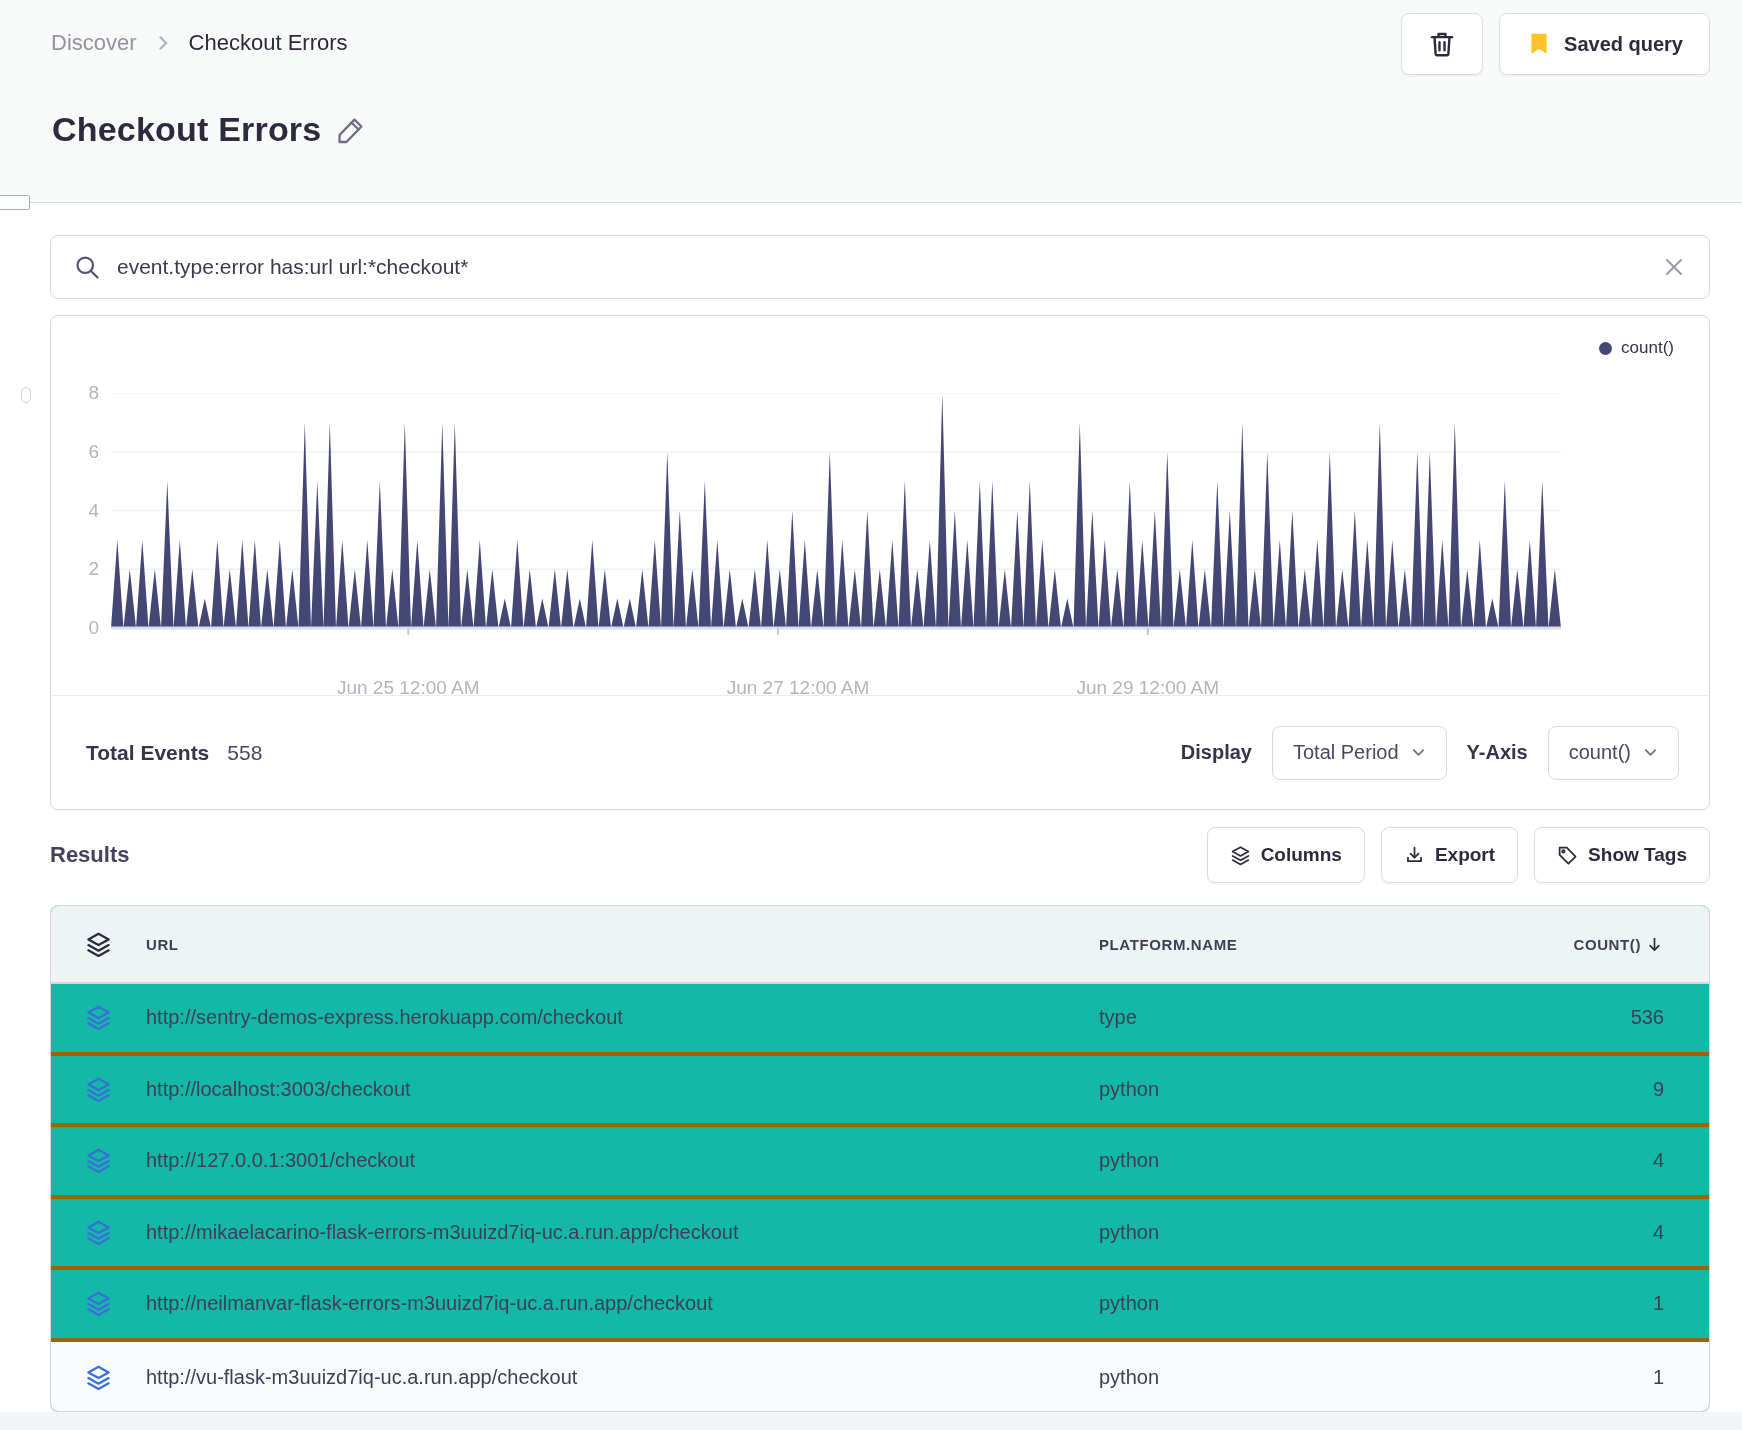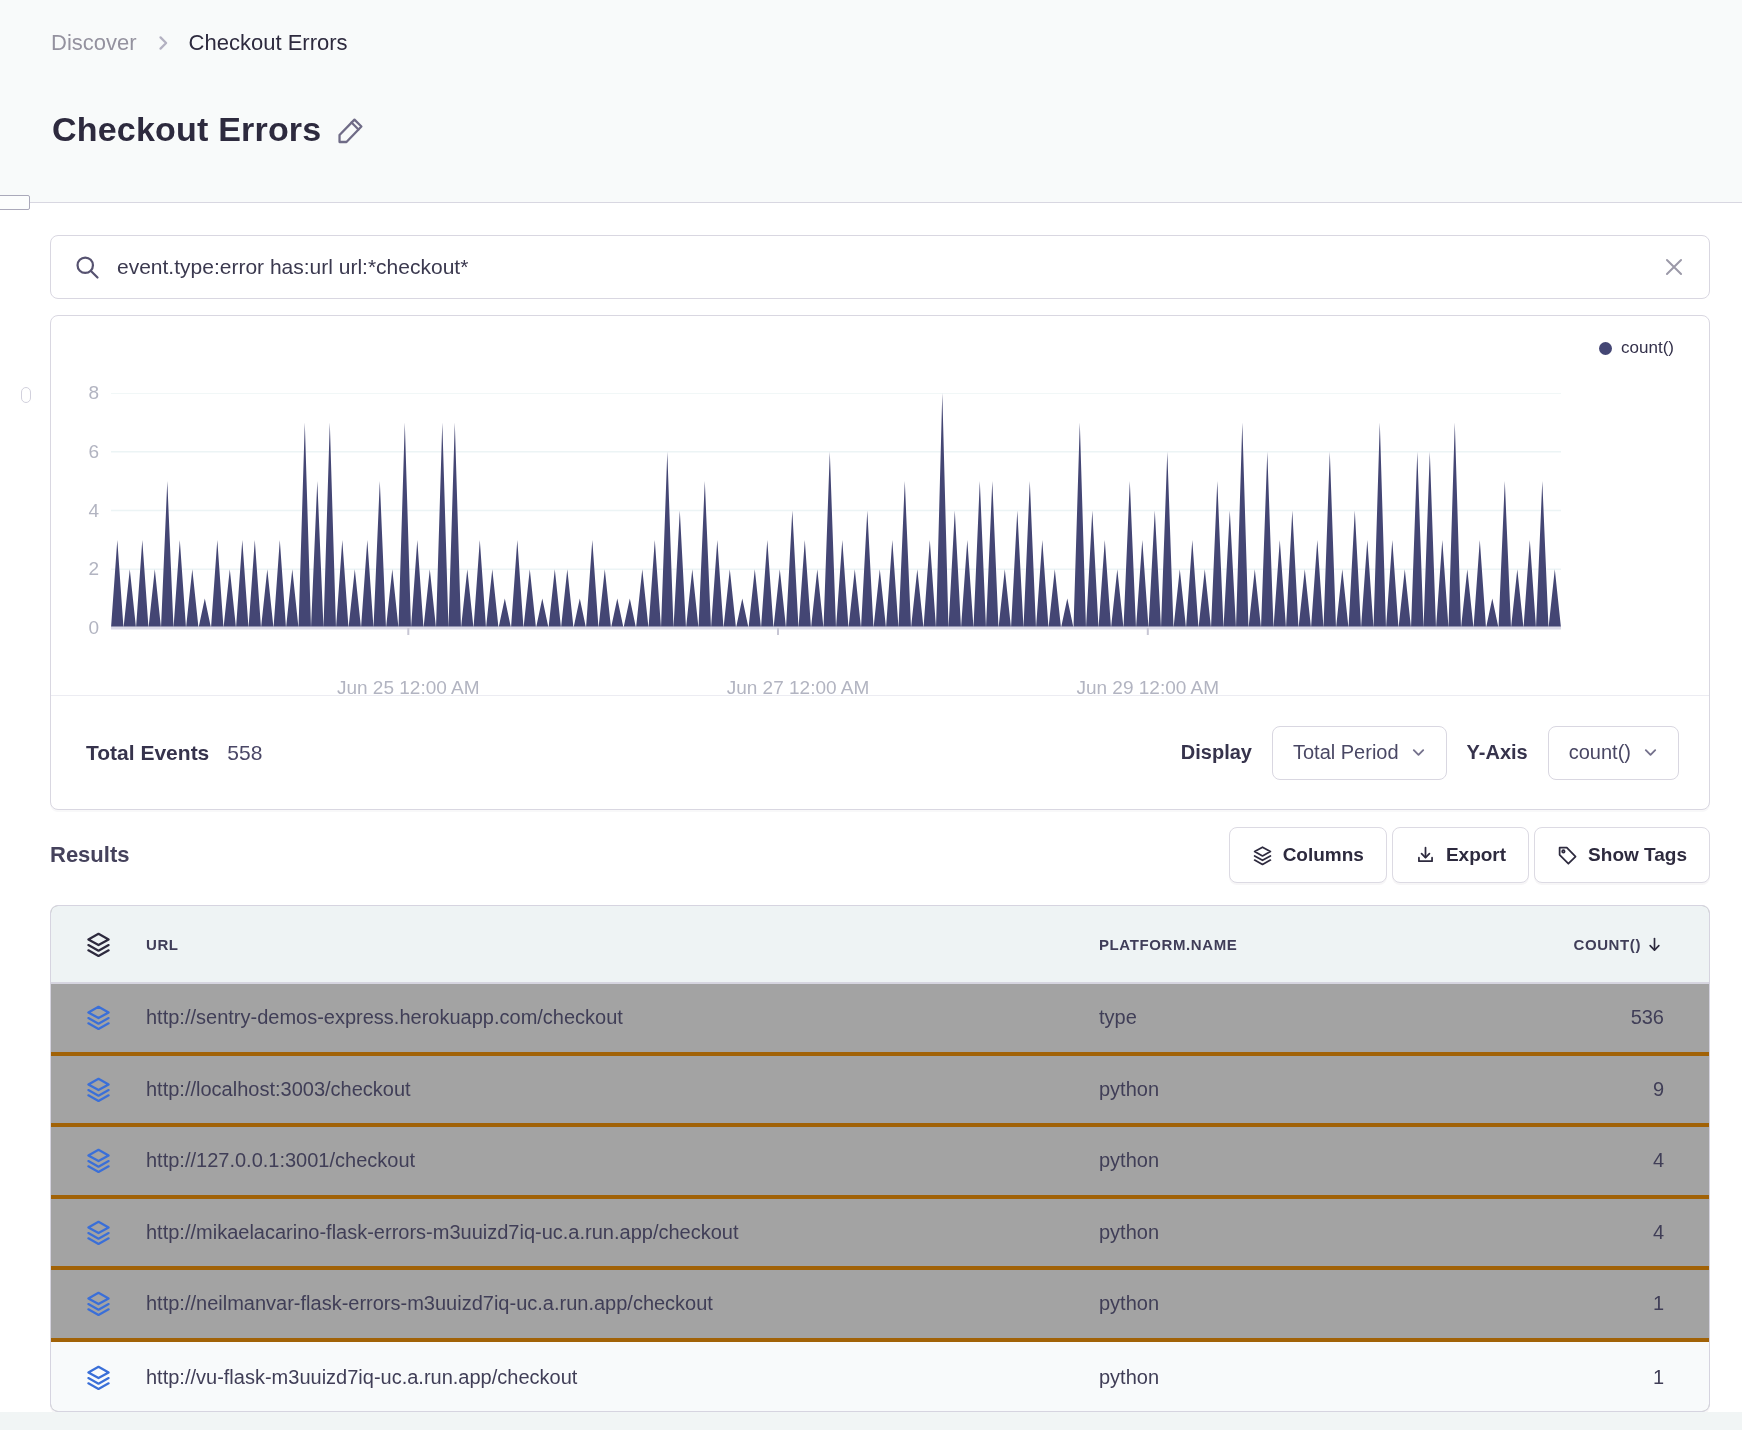--- a/index.html
+++ b/index.html
@@ -57,24 +57,24 @@
   .total-events .lbl{ font-weight:bold; color:#36334c; }
   .total-events .val{ color:#4a4766; }
   .footer-right{ margin-left:auto; display:flex; align-items:center; gap:20px; }
   .ctl-label{ font-size:20px; font-weight:bold; color:#36334c; }
   .dropdown{ height:54px; background:#fff; border:1px solid #d9d7e1; border-radius:8px; display:flex;
              align-items:center; gap:12px; padding:0 20px; font-size:20px; color:#494764; cursor:pointer; }
 
   
   .results-head{ position:absolute; top:827px; left:50px; right:32px; height:56px; display:flex; align-items:center; }
   .results-title{ font-size:22px; font-weight:bold; color:#45425c; }
-  .results-buttons{ margin-left:auto; display:flex; gap:5px;align-items:center; }
+  .results-buttons{ margin-left:auto; display:flex; gap:16px;align-items:center; }
   .btn-small{ height:56px; padding:0 22px; font-size:19px; gap:10px; }
 
-  .table-panel{ position:absolute; top:905px; left:50px; width:1660px; height:507px; background:#a3a3a3;
+  .table-panel{ position:absolute; top:905px; left:50px; width:1660px; height:507px; background:#14b8a6;
                 border:1px solid #d6d4e0; border-radius:8px; box-shadow:0 2px 0 rgba(43,34,51,0.04); overflow:hidden; }
   .thead{ height:78px; background:#eef3f4; border-bottom:2px solid #d6d5e0; display:flex; align-items:center;
           font-size:15px; font-weight:bold; letter-spacing:0.6px; color:#3f3d58; }
   .col-icon{ width:95px; display:flex; justify-content:center; flex:none; }
   .col-url{ flex:1; }
   .col-platform{ width:430px; flex:none; }
   .col-count{ width:180px; flex:none; text-align:right; padding-right:45px; display:flex;
               justify-content:flex-end; align-items:center; gap:4px; }
   .trow{ height:71.5px; display:flex; align-items:center; font-size:20px; color:#403e57;
          border-bottom:4px solid #a16207; cursor:pointer; }
@@ -93,20 +93,40 @@
   <div class="breadcrumb">
     <span class="crumb-parent">Discover</span>
     <span class="icon">
       <svg width="20" height="20" viewBox="0 0 16 16" fill="none" stroke="#b3b1c1" stroke-width="1.8" stroke-linecap="round" stroke-linejoin="round">
           <path d="M6 3.5L10.5 8 6 12.5"></path>
         </svg>
     </span>
     <span class="crumb-current">Checkout Errors</span>
   </div>
 
+  <div class="hdr-buttons">
+    <div class="btn btn-icononly">
+      <span class="icon">
+        <svg width="30" height="30" viewBox="0 0 24 24" fill="none" stroke="#2d2a3e" stroke-width="1.9" stroke-linecap="round" stroke-linejoin="round">
+            <path d="M4 6.5h16"></path>
+            <path d="M9.2 6.2V4h5.6v2.2"></path>
+            <path d="M6 6.5l0.9 13.5a1 1 0 0 0 1 1h8.2a1 1 0 0 0 1-1L18 6.5"></path>
+            <path d="M10 10.5v6.5M14 10.5v6.5"></path>
+          </svg>
+      </span>
+    </div>
+    <div class="btn btn-saved">
+      <span class="icon">
+        <svg width="26" height="26" viewBox="0 0 24 24" fill="#ffc227">
+            <path d="M5 2.5h14V21l-7-4.6L5 21z"></path>
+          </svg>
+      </span>
+      <span>Saved query</span>
+    </div>
+  </div>
 
   <div class="page-title">
     <h1>Checkout Errors</h1>
     <span class="icon" style="cursor:pointer;">
       <svg width="32" height="32" viewBox="0 0 24 24" fill="none" stroke="#6f6b86" stroke-width="1.7" stroke-linecap="round" stroke-linejoin="round">
           <path d="M14.6 4.2l5.2 5.2L8.6 21H3.4v-5.2z"></path>
           <path d="M12.4 6.4l5.2 5.2"></path>
         </svg>
     </span>
   </div>

